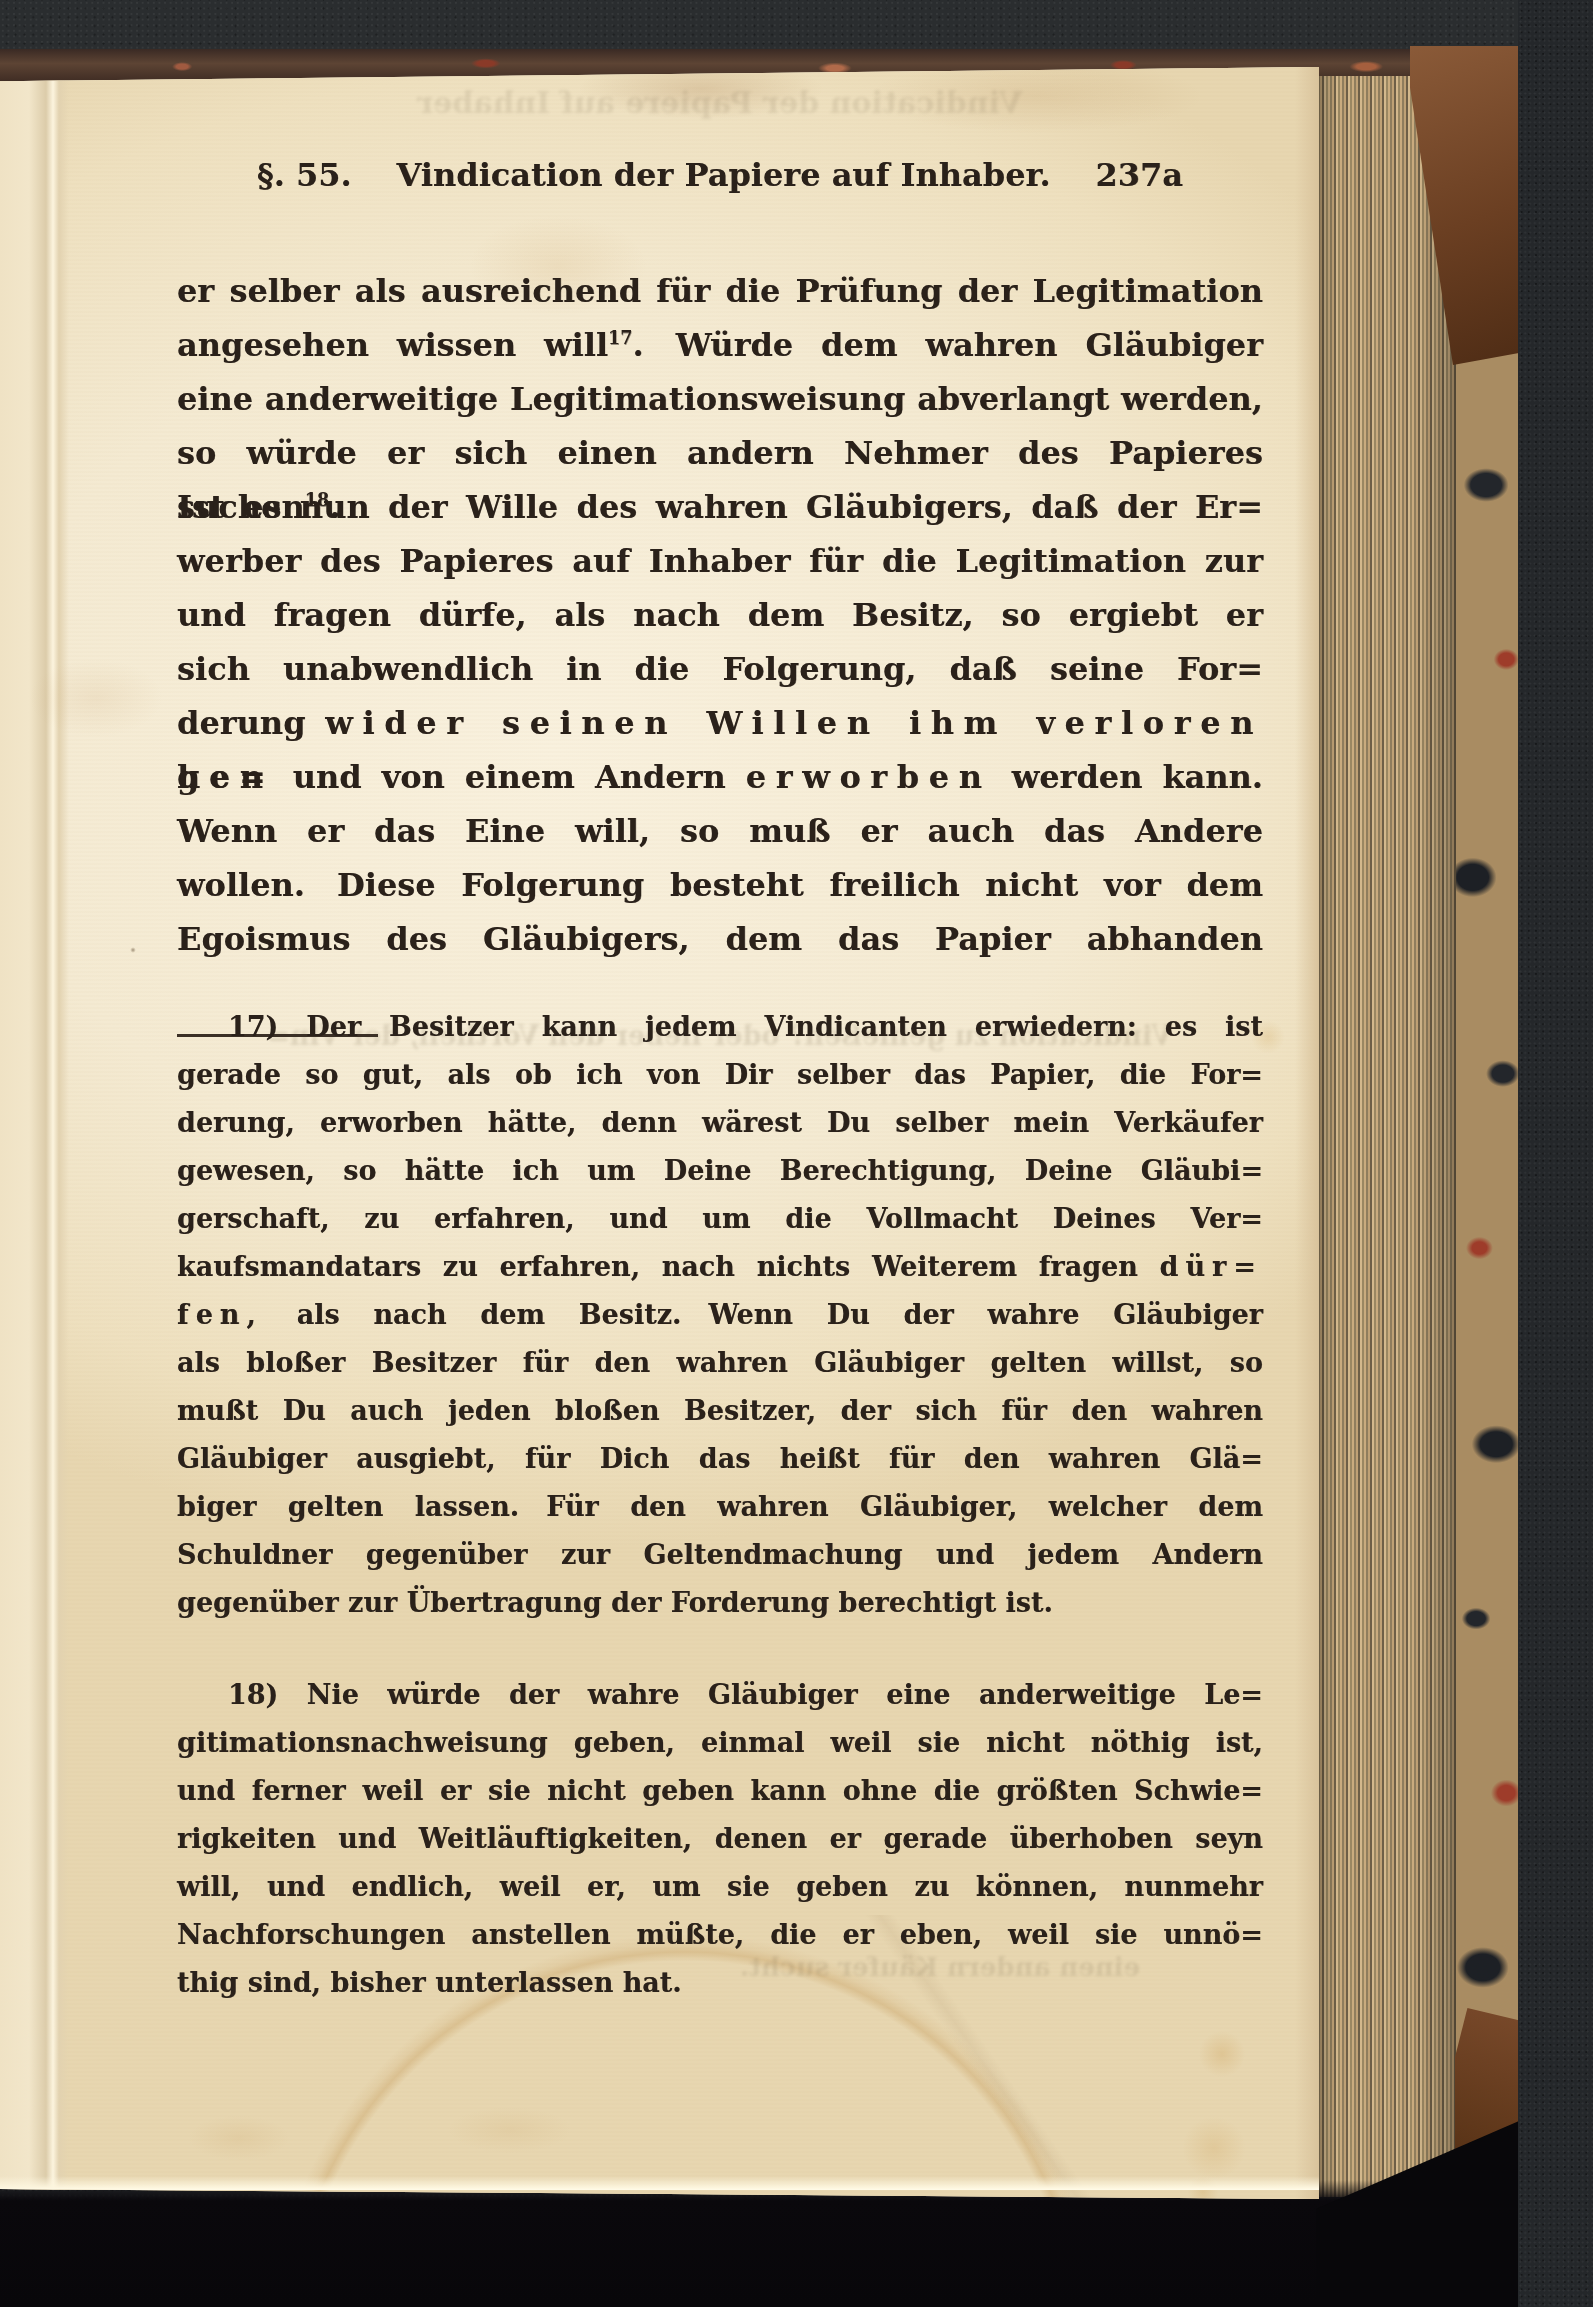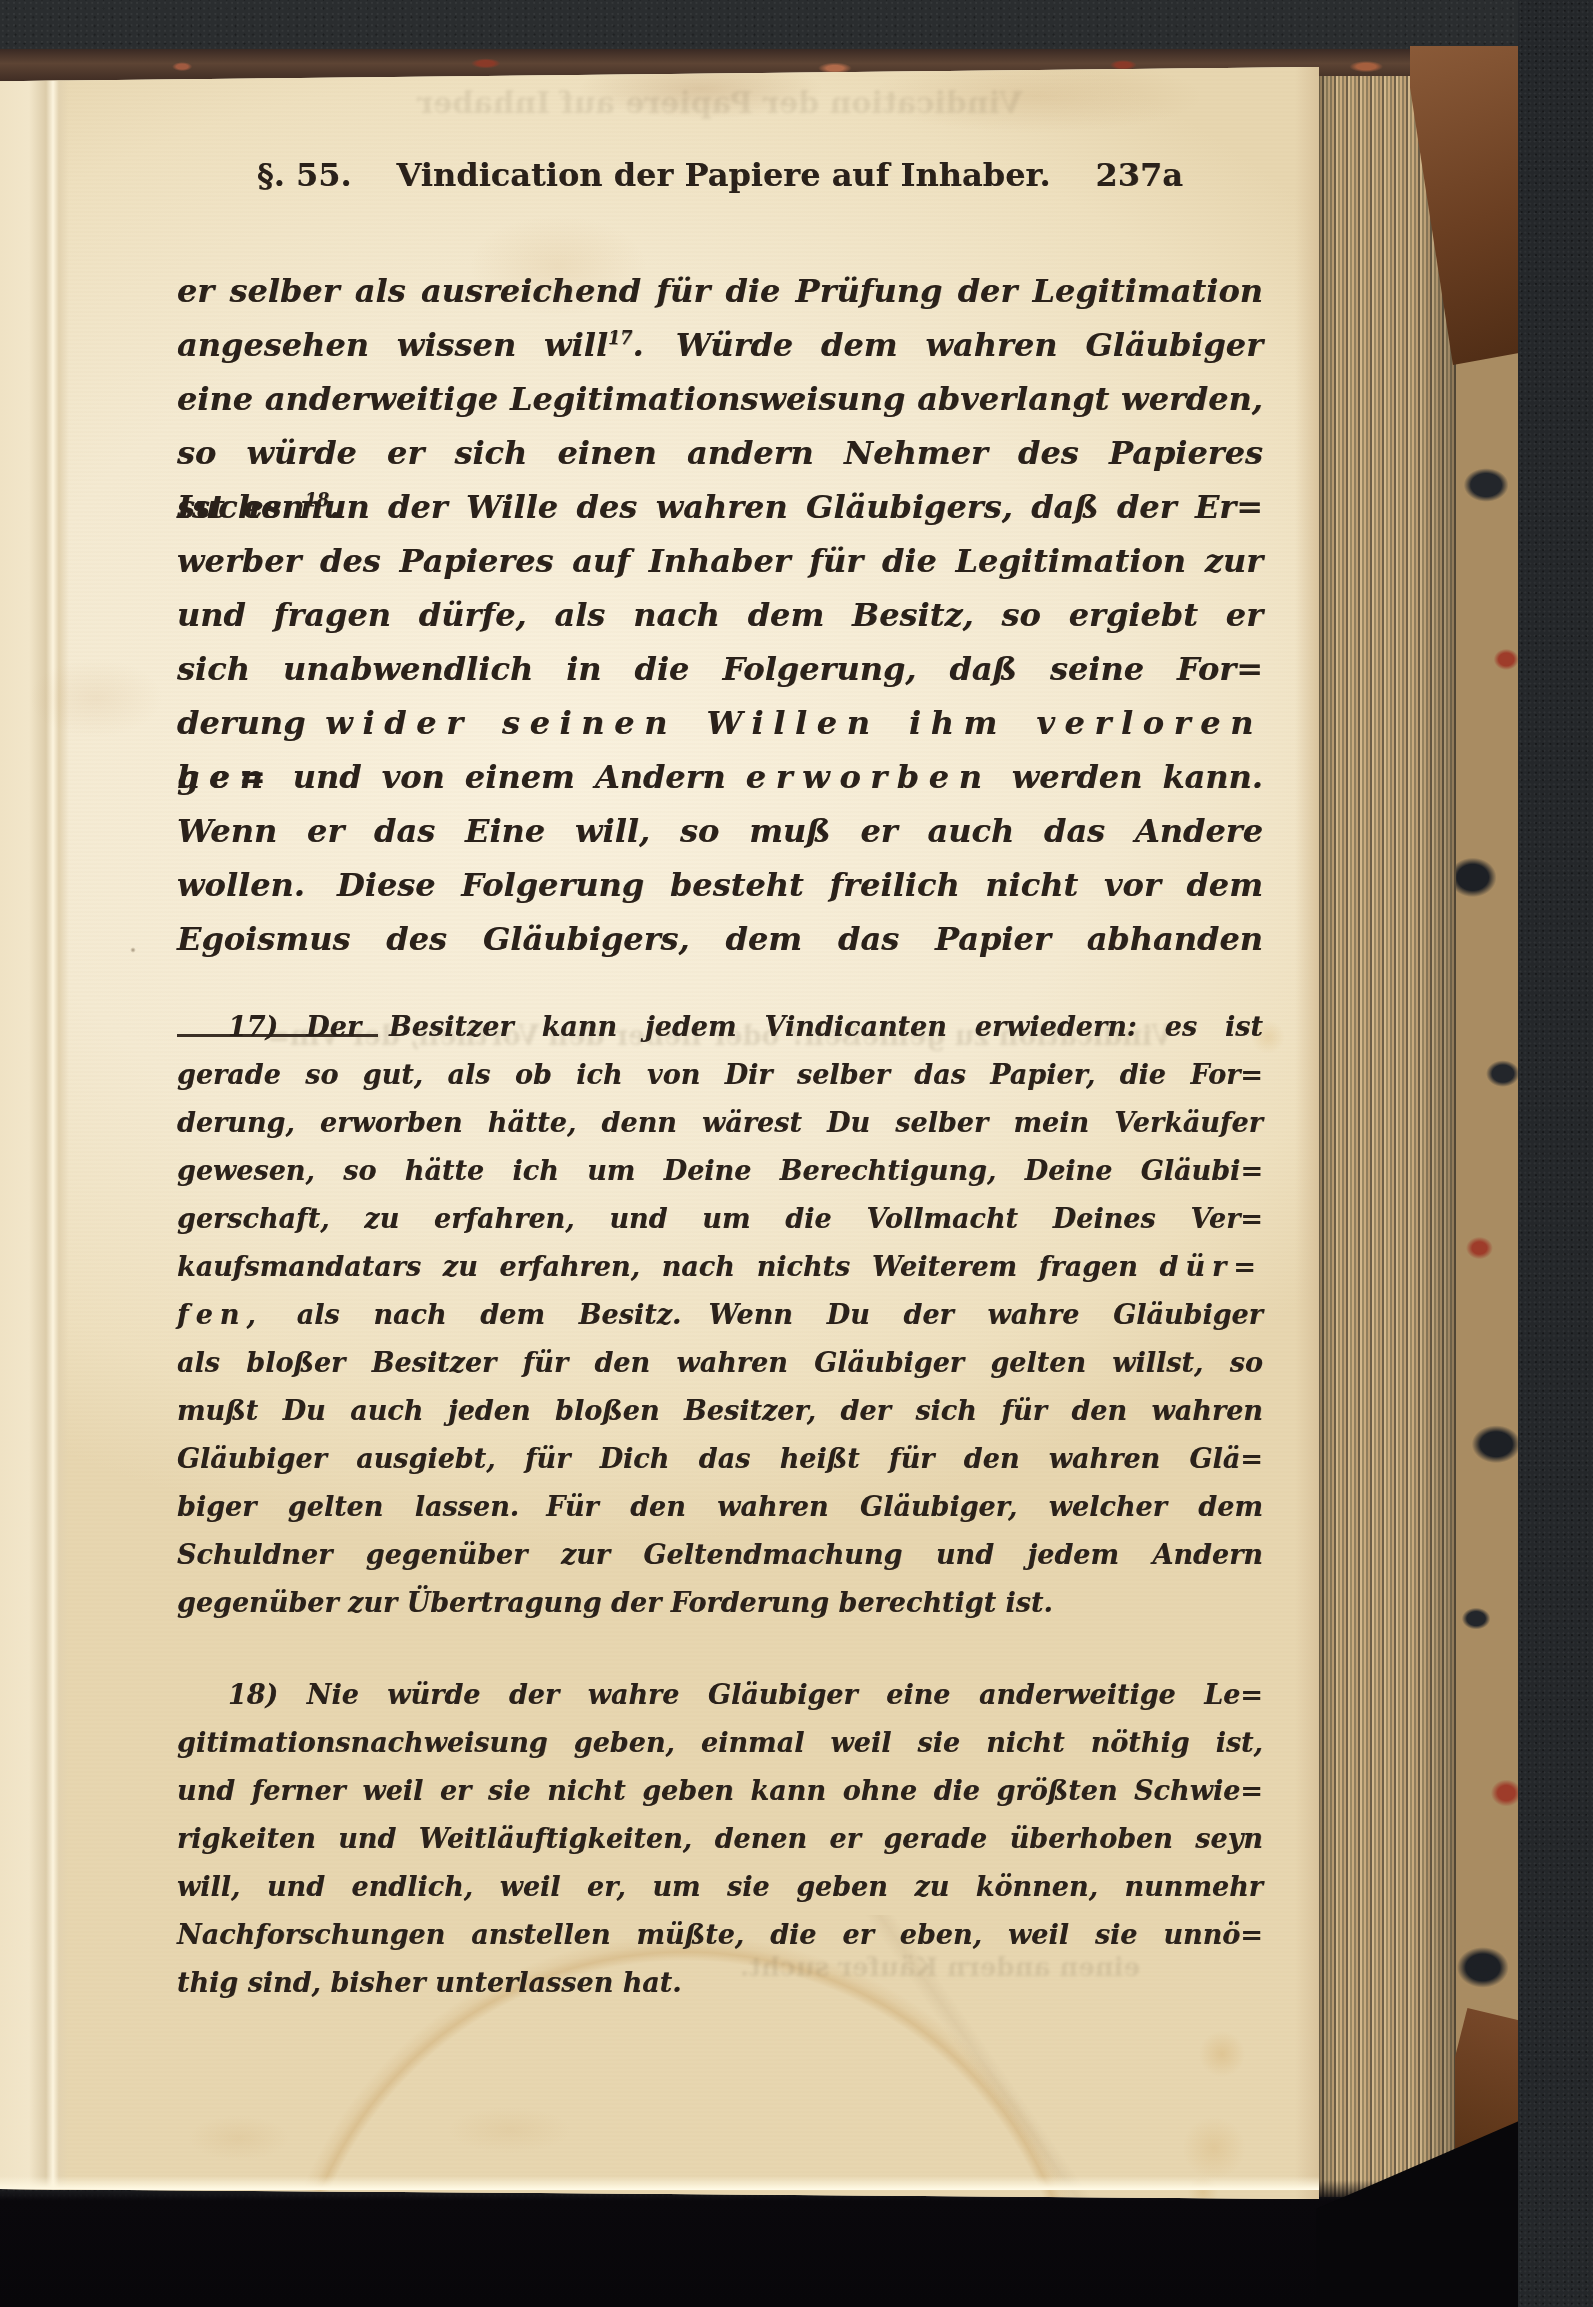--- a/index.html
+++ b/index.html
@@ -140,21 +140,21 @@
   .textcol{position:absolute;left:177px;width:1086px;color:#2a211a;align-items:center;}
   .page-header{
     top:89px;display:flex;justify-content:center;gap:45px;
     font-size:32px;font-weight:bold;white-space:nowrap;
     text-shadow:0.3px 0.4px 0.6px rgba(42,33,26,0.45);
   }
   .main-text{top:197px;font-size:32px;font-weight:bold;}
   .footnote{font-size:27px;font-weight:bold;}
   .fn17{top:936px;}
   .fn18{top:1604px;}
-  .ln{height:54px;line-height:54px;white-space:nowrap;text-shadow:0.3px 0.4px 0.6px rgba(42,33,26,0.45);font-style:italic;}
+  .ln{height:54px;line-height:54px;white-space:nowrap;text-shadow:0.3px 0.4px 0.6px rgba(42,33,26,0.45);}
   .footnote .ln{height:48px;line-height:48px;}
   .j{text-align:justify;text-align-last:justify;white-space:normal;}
   .ind{padding-left:51px;}
   .g{letter-spacing:0.30em;}
   .footnote .g{letter-spacing:0.26em;margin-top:18px;}
   sup.fnref{font-size:0.55em;vertical-align:super;line-height:0;letter-spacing:0;}
   .fn-rule{
     position:absolute;left:177px;top:967px;width:201px;height:0;
     border-top:3.2px solid #3b3026;
   }

